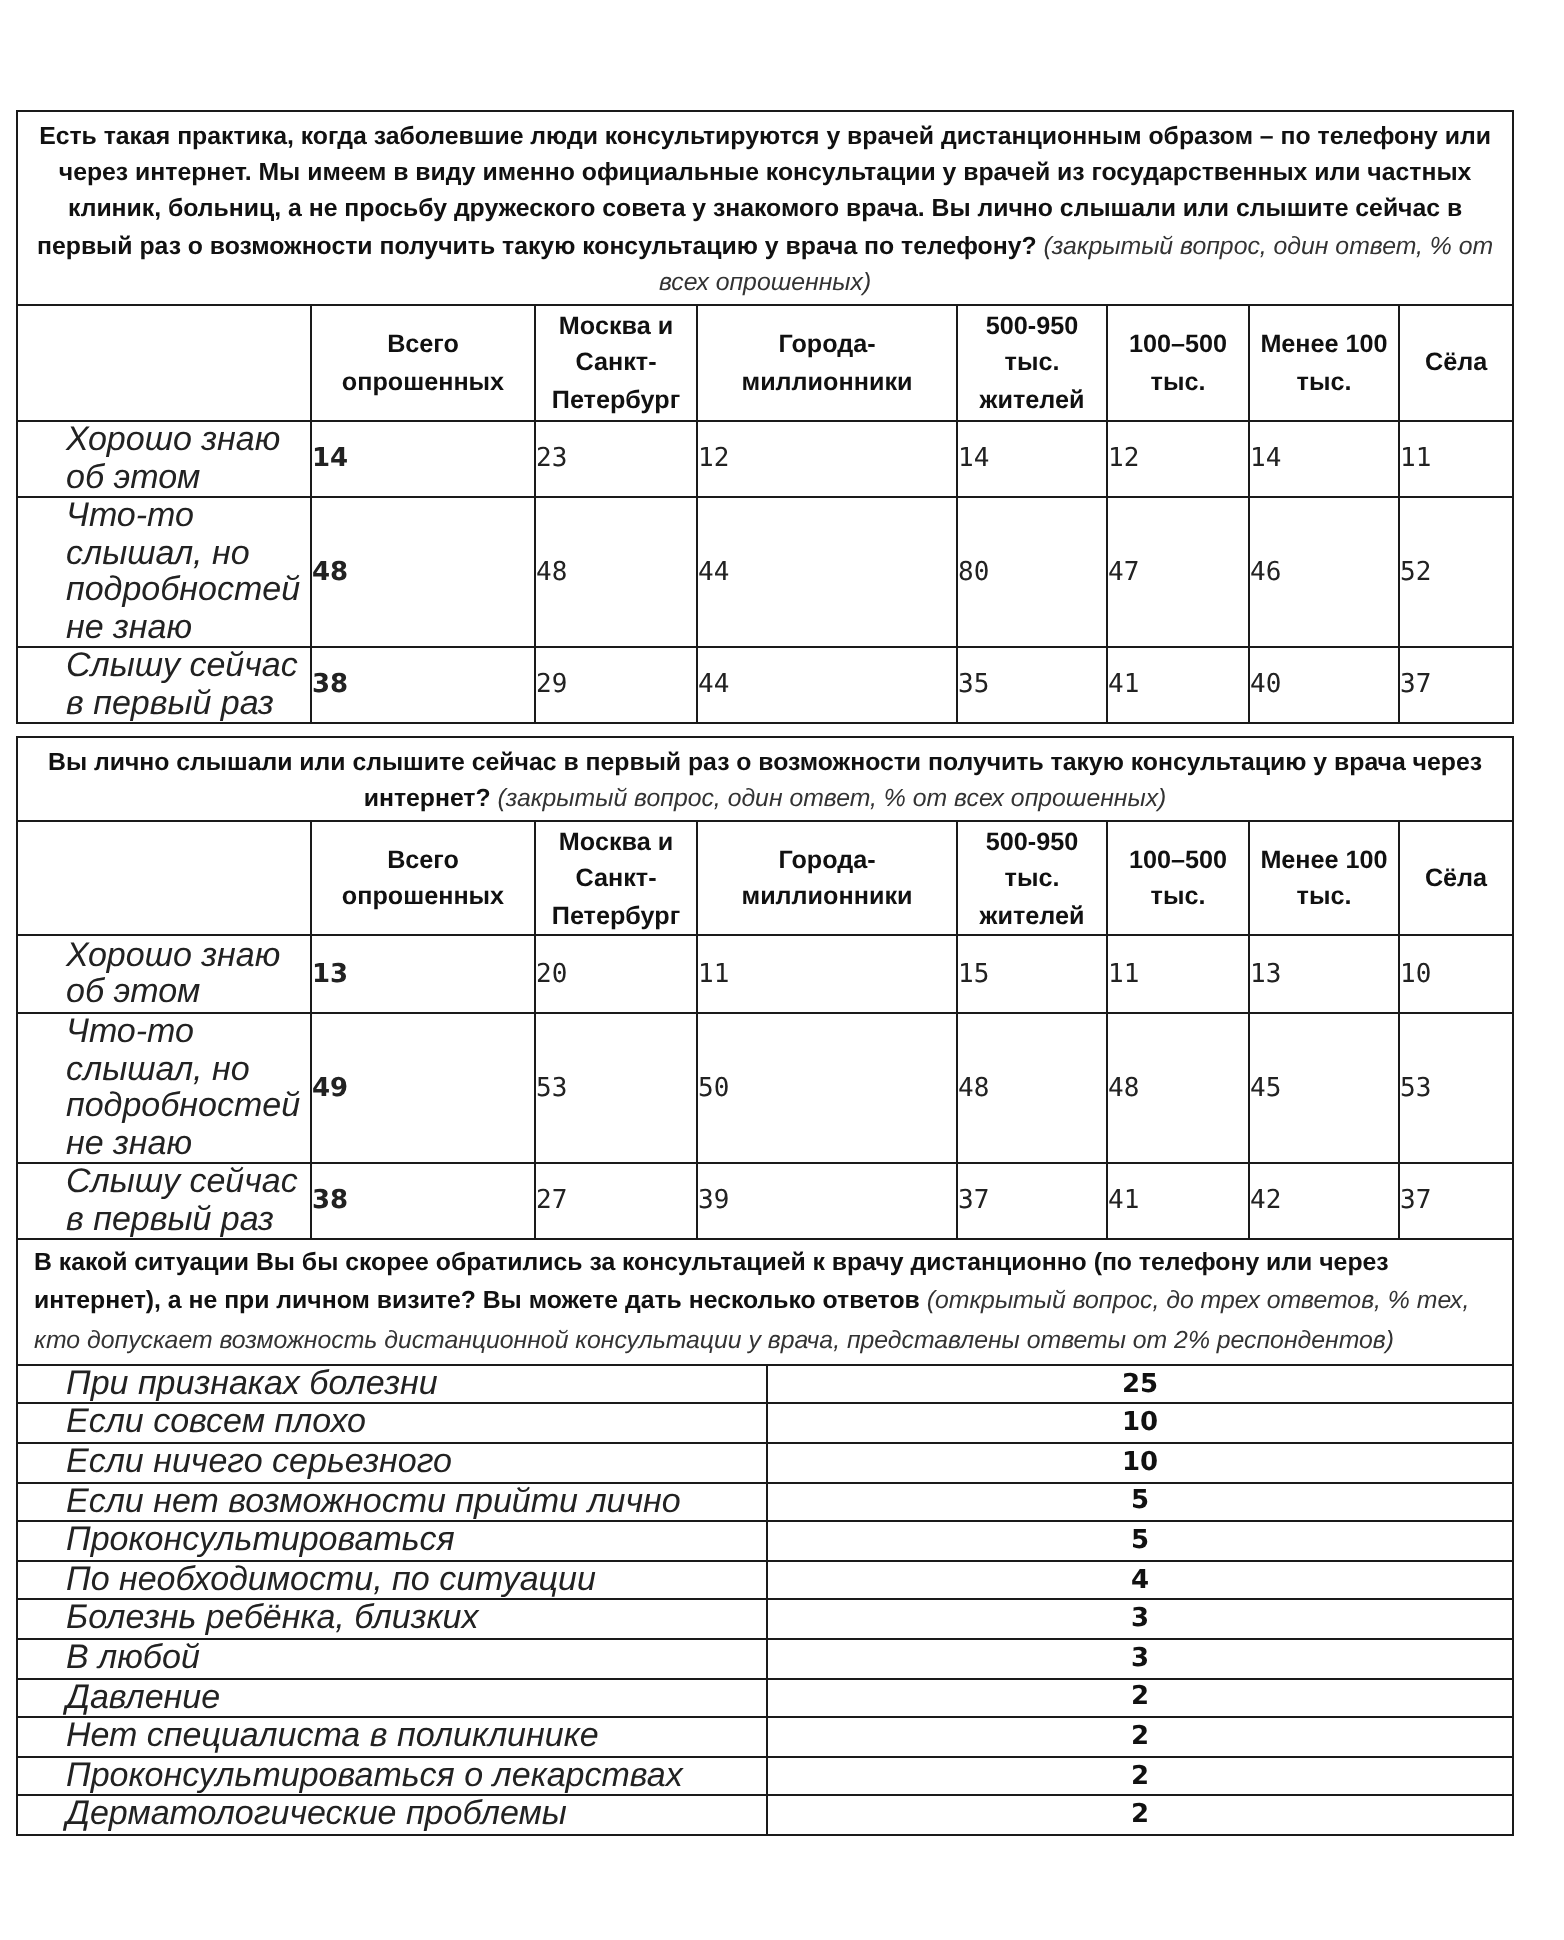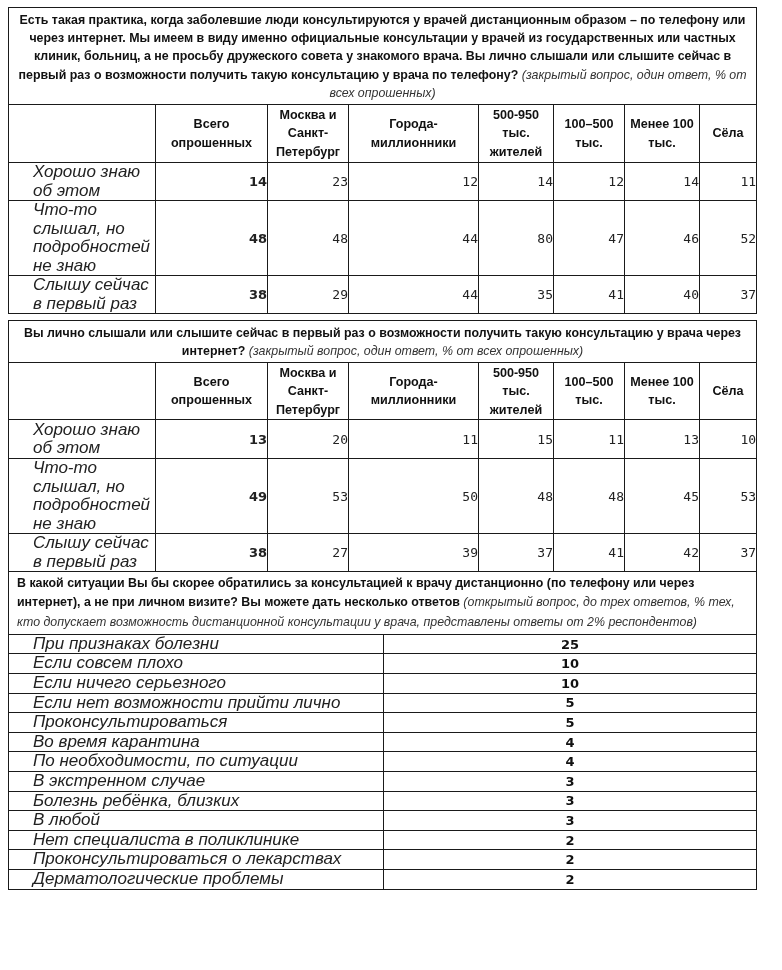--- a/index.html
+++ b/index.html
@@ -1,25 +1,25 @@
 <!DOCTYPE html>
 <html><head>
 <meta charset="utf-8">
 <style>
   html, body { margin: 0; padding: 0; background: #ffffff; }
   body { width: 782px; height: 970px; position: relative; overflow: hidden;
          font-family: "Liberation Sans", sans-serif; color: #111; }
-  table { border-collapse: collapse; position: absolute; left: 8px; width: 748px; table-layout: fixed; }
+  table { border-collapse: collapse; position: absolute; left: 8px; width: 748px; table-layout: fixed; margin-top: 48px; }
   td, th { border: 1.4px solid #1a1a1a; padding: 0; }
   .q { font-size: 12.4px; line-height: 18.2px; text-align: center; padding: 3px 6px 2px 6px; font-weight: normal; }
   .q b { font-weight: bold; }
   .q i { font-style: italic; color: #333; }
   .hdr { font-weight: bold; font-size: 12.6px; line-height: 18.5px; text-align: center; }
   .lbl { font-style: italic; font-size: 17px; line-height: 18.5px; text-align: left; padding: 0 6px 0 24px; color: #222; }
-  .num { text-align: right; font-family: "DejaVu Sans Mono", "Liberation Mono", monospace; font-size: 13px; color: #222; }
+  .num { text-align: left; font-family: "DejaVu Sans Mono", "Liberation Mono", monospace; font-size: 13px; color: #222; }
   .num.bold { font-weight: bold; font-family: "DejaVu Sans", sans-serif; font-size: 13px; }
   #t1 { top: 7px; }
   #t2 { top: 320px; }
   #t3 { top: 571px; }
   #t3 .q { text-align: left; padding: 2px 8px 2px 8px; line-height: 19.3px; }
   #t3 td.lbl { height: 18.6px; line-height: 18.6px; }
   #t3 td.val { text-align: center; font-weight: bold; font-size: 13px; font-family: "DejaVu Sans", sans-serif; }
   #t3 td.colhdr { text-align: center; font-weight: bold; font-size: 12.6px; height: 18.6px; }
 </style>
 </head>
@@ -175,40 +175,36 @@
       </tr>
       <tr>
         <td class="lbl">Если нет возможности прийти лично</td>
         <td class="val">5</td>
       </tr>
       <tr>
         <td class="lbl">Проконсультироваться</td>
         <td class="val">5</td>
       </tr>
       <tr>
-        <td class="lbl">Во время карантина</td>
-        <td class="val">4</td>
-      </tr>
-      <tr>
         <td class="lbl">По необходимости, по ситуации</td>
         <td class="val">4</td>
       </tr>
       <tr>
-        <td class="lbl">В экстренном случае</td>
-        <td class="val">3</td>
-      </tr>
-      <tr>
         <td class="lbl">Болезнь ребёнка, близких</td>
         <td class="val">3</td>
       </tr>
       <tr>
         <td class="lbl">В любой</td>
         <td class="val">3</td>
       </tr>
       <tr>
+        <td class="lbl">Давление</td>
+        <td class="val">2</td>
+      </tr>
+      <tr>
         <td class="lbl">Нет специалиста в поликлинике</td>
         <td class="val">2</td>
       </tr>
       <tr>
         <td class="lbl">Проконсультироваться о лекарствах</td>
         <td class="val">2</td>
       </tr>
       <tr>
         <td class="lbl">Дерматологические проблемы</td>
         <td class="val">2</td>

